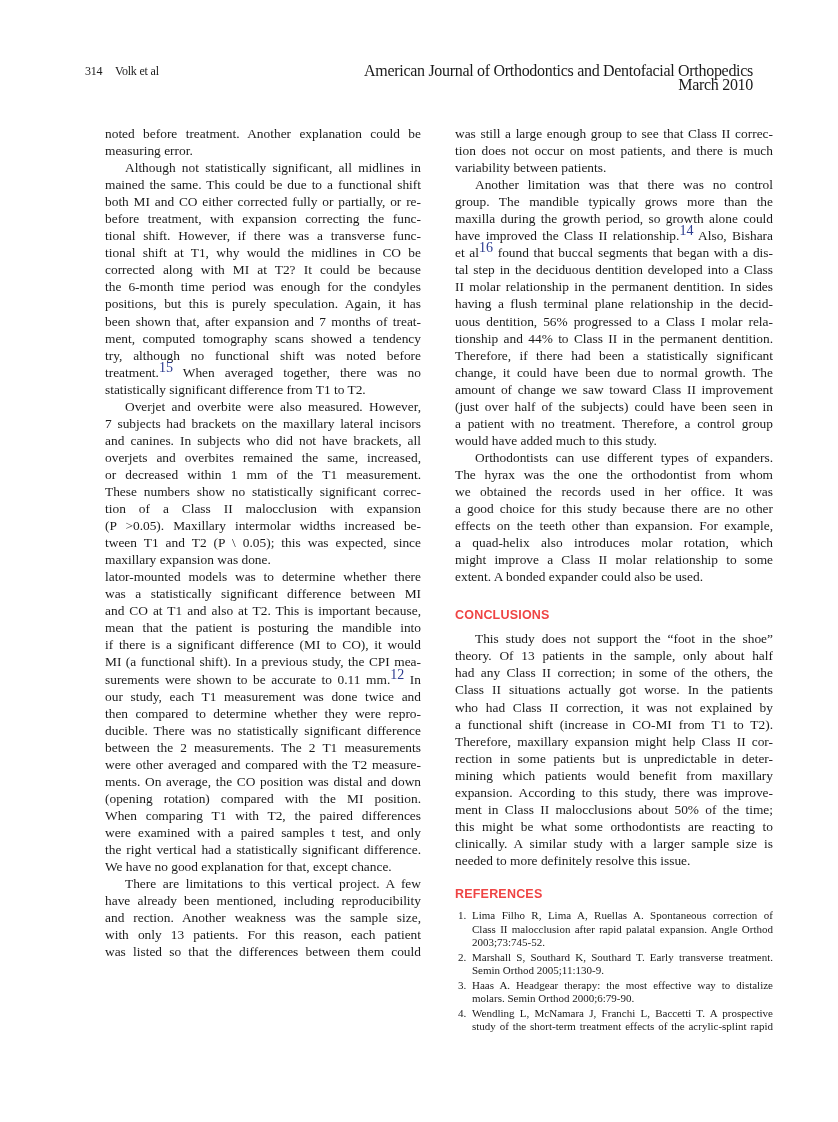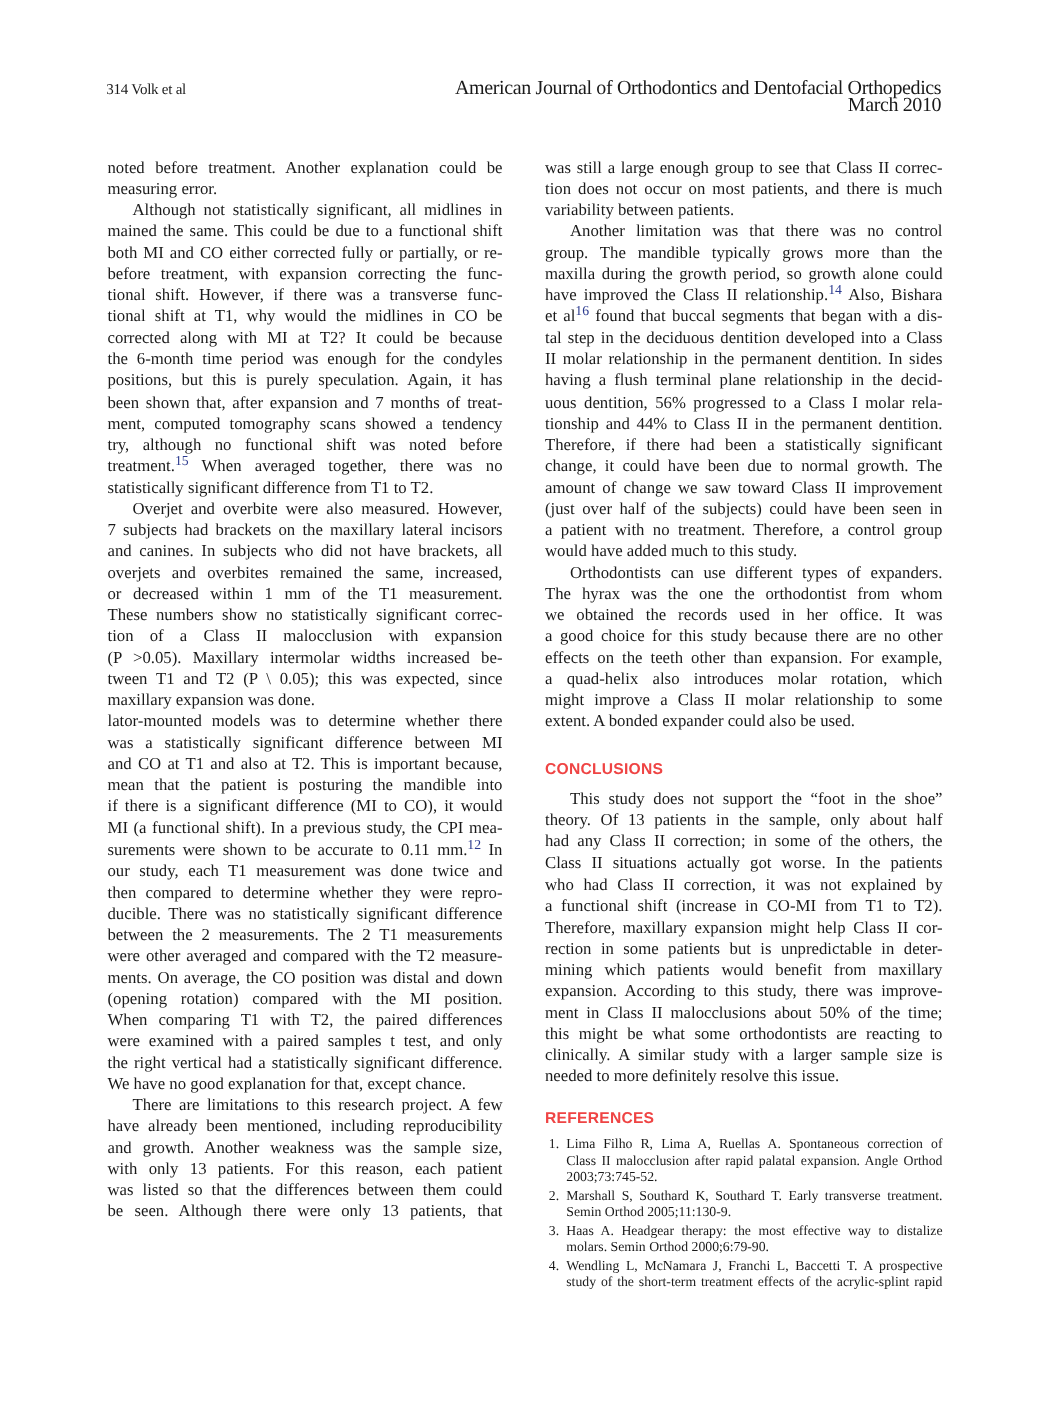--- a/index.html
+++ b/index.html
@@ -1,26 +1,26 @@
 <!DOCTYPE html>
 <html><head>
 <meta charset="utf-8">
 <style>
   html, body { margin: 0; padding: 0; background: #ffffff; }
   body { width: 838px; height: 1122px; position: relative; overflow: hidden; color: #1a1a1a; }
   .header-left { position: absolute; left: 85px; top: 64px; font-family: "Liberation Serif", serif; font-size: 12px; letter-spacing: -0.2px; }
-  .header-left .pnum { }
+  .header-left .pnum { margin-right: 10px; }
   .header-right { position: absolute; right: 85px; top: 64px; text-align: right; font-family: "Liberation Serif", serif; font-size: 16px; line-height: 14px; letter-spacing: -0.3px; }
-  .col { position: absolute; top: 125px; font-family: "Liberation Serif", serif; font-size: 13.4px; line-height: 17.05px; }
+  .col { position: absolute; top: 125px; font-family: "Liberation Serif", serif; font-size: 13.4px; line-height: 17.05px; margin-left: 19px; }
   .col.left { left: 86px; width: 316px; }
   .col.right { left: 436px; width: 318px; }
   .ln { display: block; text-align: justify; text-align-last: justify; white-space: nowrap; height: 17.05px; }
   .ln.last { text-align-last: left; }
   .indent1 { padding-left: 20px; }
-  sup.ref { color: #2b3a8f; font-size: 11px; line-height: 0; vertical-align: 5px; }
+  sup.ref { color: #2b3a8f; font-size: 14px; line-height: 0; vertical-align: 5px; }
   .section-title { font-family: "Liberation Sans", sans-serif; font-size: 12.5px; letter-spacing: 0.2px; margin: 0; color: #ef4444; }
   .refs { margin: 0; padding: 0; list-style: none; font-family: "Liberation Serif", serif; font-size: 11px; line-height: 13.5px; }
   .refs li { position: relative; padding-left: 17px; margin-bottom: 1px; text-align: justify; }
   .refs li .num { position: absolute; left: 3px; top: 0; }
   .refs .ln { height: 13.5px; }
 </style>
 </head>
 <body>
 
 <div class="header-left">
@@ -79,26 +79,25 @@
       <span class="ln">between the 2 measurements. The 2 T1 measurements</span>
       <span class="ln">were other averaged and compared with the T2 measure-</span>
       <span class="ln">ments. On average, the CO position was distal and down</span>
       <span class="ln">(opening rotation) compared with the MI position.</span>
       <span class="ln">When comparing T1 with T2, the paired differences</span>
       <span class="ln">were examined with a paired samples t test, and only</span>
       <span class="ln">the right vertical had a statistically significant difference.</span>
       <span class="ln last">We have no good explanation for that, except chance.</span>
     </div>
     <div>
-      <span class="ln indent1">There are limitations to this research project. A few</span>
+      <span class="ln indent1">There are limitations to this vertical project. A few</span>
       <span class="ln">have already been mentioned, including reproducibility</span>
-      <span class="ln">and growth. Another weakness was the sample size,</span>
+      <span class="ln">and rection. Another weakness was the sample size,</span>
       <span class="ln">with only 13 patients. For this reason, each patient</span>
       <span class="ln">was listed so that the differences between them could</span>
-      <span class="ln">be seen. Although there were only 13 patients, that</span>
     </div>
   </div>
 <div class="col right" id="col-right">
   <div id="right-paras">
       <div>
         <span class="ln">was still a large enough group to see that Class II correc-</span>
         <span class="ln">tion does not occur on most patients, and there is much</span>
         <span class="ln last">variability between patients.</span>
       </div>
       <div>

